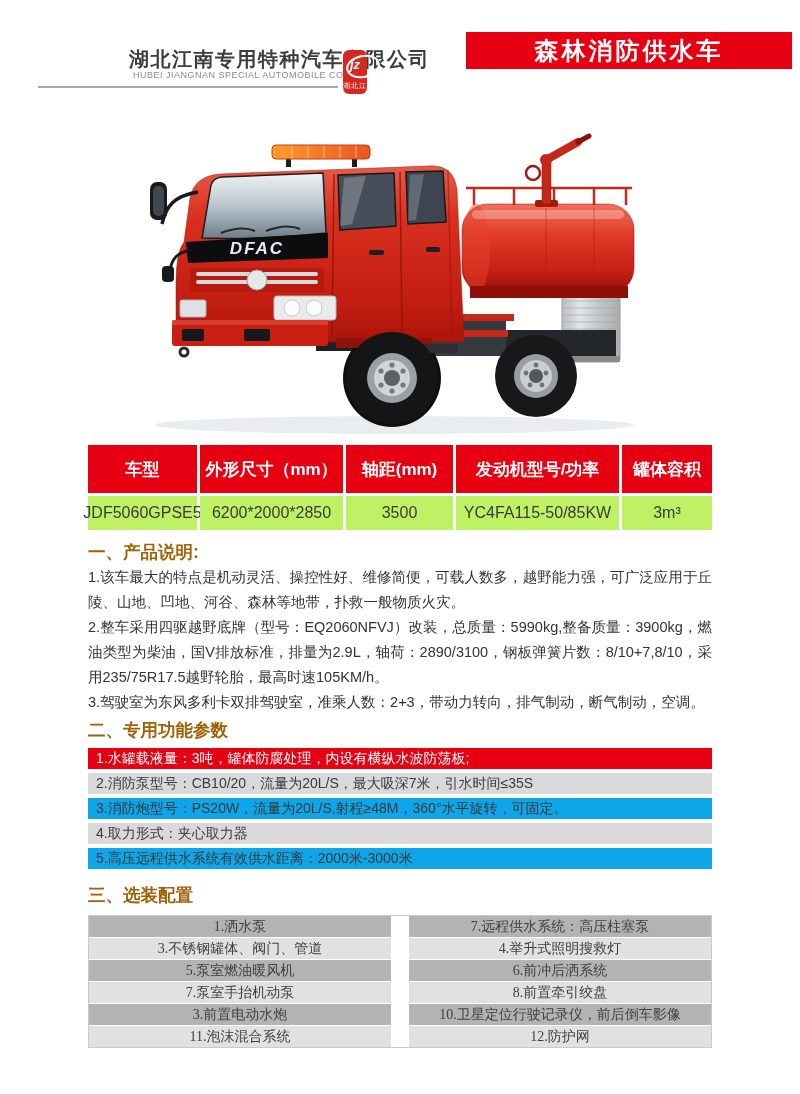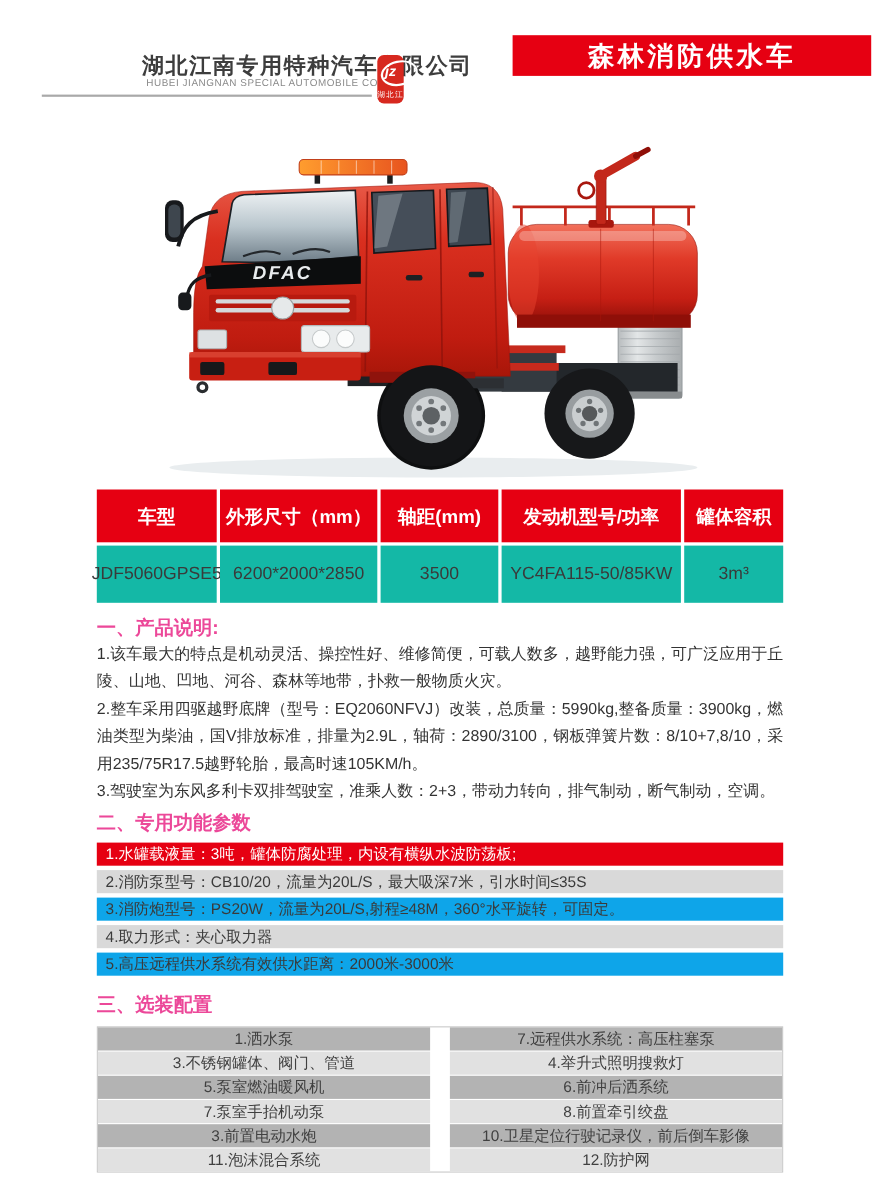--- a/index.html
+++ b/index.html
@@ -17,33 +17,33 @@
   .logo-monogram{position:absolute;left:0;top:6px;width:100%;text-align:center;color:#ffffff;font-size:13px;font-weight:bold;font-style:italic;line-height:17px;}
   .logo-sub{position:absolute;left:0;bottom:3px;width:100%;text-align:center;color:#ffffff;font-size:7px;letter-spacing:1px;white-space:nowrap;}
   .banner{position:absolute;left:466px;top:32px;width:326px;height:37px;background:#e60012;color:#ffffff;
     font-size:24px;font-weight:bold;letter-spacing:3px;display:flex;align-items:center;justify-content:center;white-space:nowrap;}
   
   .truck-wrap{position:absolute;left:126px;top:130px;width:548px;height:312px;}
   
   .content{position:absolute;left:88px;top:445px;width:624px;}
   .spec-table{display:grid;grid-template-columns:109px 143px 107px 163px 1fr;column-gap:3px;row-gap:3px;}
   .spec-th{background:#e60012;color:#ffffff;font-size:17px;font-weight:bold;height:48px;display:flex;align-items:center;justify-content:center;white-space:nowrap;}
-  .spec-td{background:#14b8a6;color:#3a3a3a;font-size:16px;height:52px;display:flex;align-items:center;justify-content:center;white-space:nowrap;}
-  .sec-heading{font-size:17.5px;font-weight:bold;color:#ec4899;line-height:25px;}
+  .spec-td{background:#bef264;color:#3a3a3a;font-size:16px;height:34px;display:flex;align-items:center;justify-content:center;white-space:nowrap;}
+  .sec-heading{font-size:17.5px;font-weight:bold;color:#a16207;line-height:25px;}
   .h1{margin-top:10px;}
   .h2{margin-top:3px;}
   .h3{margin-top:14px;}
   .para{font-size:14.5px;color:#333333;line-height:25px;text-align:justify;}
   .param-rows{margin-top:5px;}
   .param-row{height:21px;line-height:21px;padding-left:8px;margin-bottom:4px;font-size:14px;color:#3a3a3a;white-space:nowrap;overflow:hidden;}
   .param-red{background:#e60012;color:#ffffff;}
   .param-light{background:#d9d9d9;}
   .param-dark{background:#0ea5e9;}
   .opts{margin-top:7px;border:1px solid #c9c9c9;}
-  .opts-row{display:grid;grid-template-columns:1fr 1fr;column-gap:18px;margin-bottom:1px;}
+  .opts-row{display:grid;grid-template-columns:1fr 1fr;column-gap:18px;margin-bottom:1px;font-family:Liberation Serif, serif;}
   .opts-row:last-child{margin-bottom:0;}
   .opt-cell{height:21px;line-height:21px;text-align:center;font-size:14px;color:#404040;white-space:nowrap;overflow:hidden;}
   .opt-dark{background:#b3b3b3;}
   .opt-light{background:#e1e1e1;}
 </style>
 </head>
 <body>
 
 <div class="company-cn">湖北江南专用特种汽车有限公司</div>
 <div class="company-en">HUBEI JIANGNAN SPECIAL AUTOMOBILE CO.,LTD</div>

